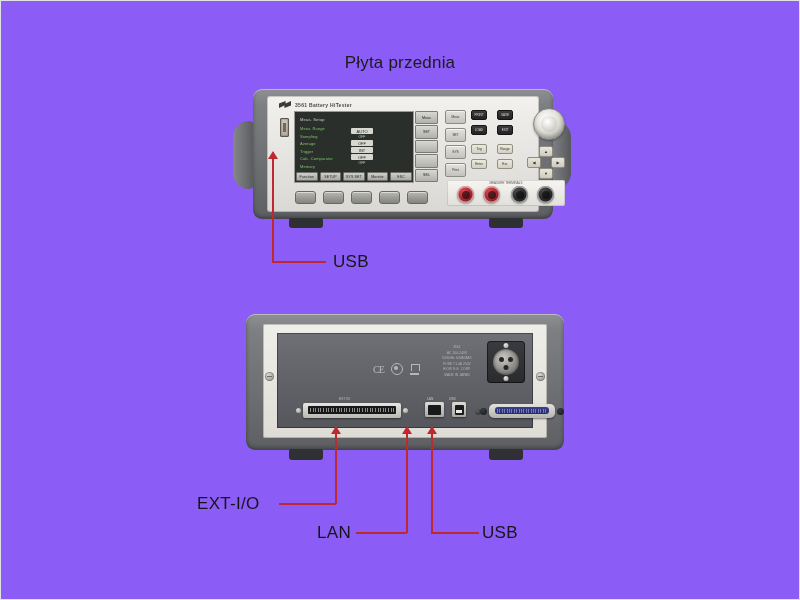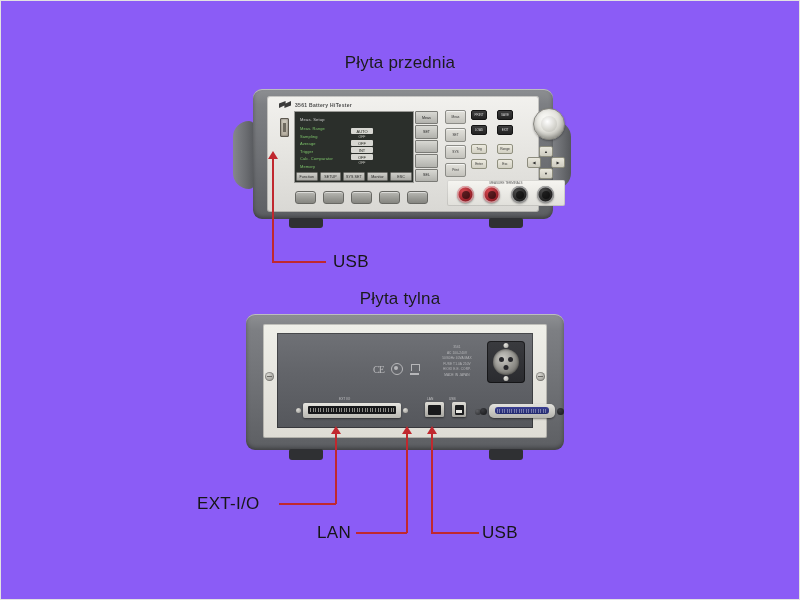--- a/index.html
+++ b/index.html
@@ -748,21 +748,20 @@
   </div>
 
   <div class="foot" style="left:288px; top:217px; width:34px; height:10px;"></div>
   <div class="foot" style="left:488px; top:217px; width:34px; height:10px;"></div>
 
   <div class="callout-line v" style="left:271px; top:158px; height:103px;"></div>
   <div class="callout-arrow" style="left:267px; top:150px;"></div>
   <div class="callout-line h" style="left:271px; top:260px; width:54px;"></div>
   <div class="callout-label" style="left:332px; top:251px;">USB</div>
 
-  <div class="section-title" id="rear-title">Płyta tylna</div>
 
   <div class="instrument" id="rear-panel" style="left:245px; top:313px; width:318px; height:136px;">
     <div class="chassis"></div>
 
     <div id="rear-face">
       <div class="screw" style="left:2px; top:48px;"></div>
       <div class="screw" style="right:2px; top:48px;"></div>
 
       <div id="rear-plate">
 

